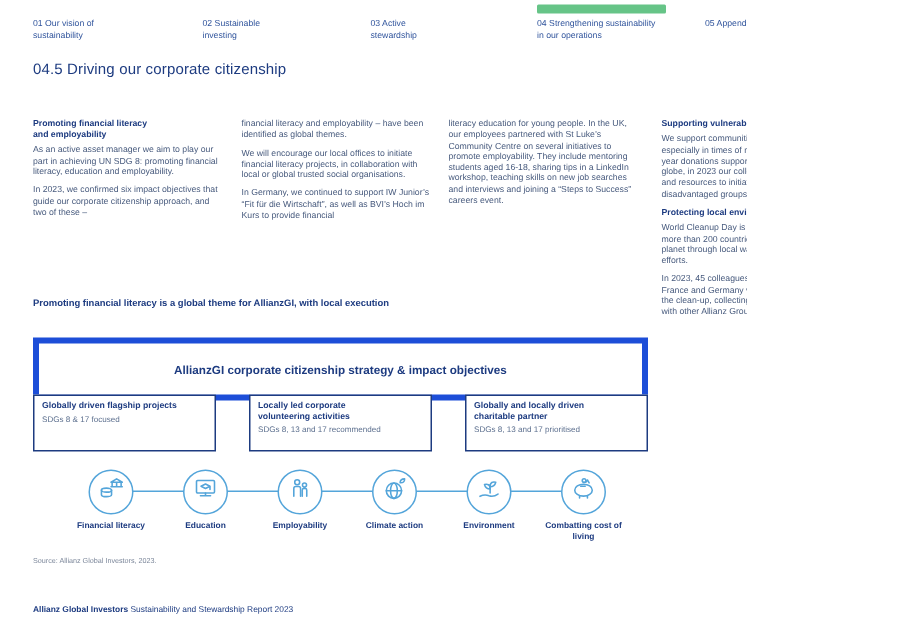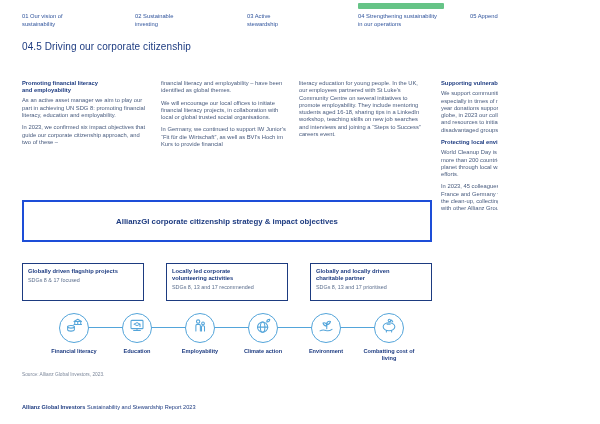--- a/index.html
+++ b/index.html
@@ -14,21 +14,21 @@
   .nav-bar{top:3px;height:6px;width:86px;background:#66c487;border-radius:1px;}
   
   .page-title{left:22px;top:41px;font-size:10px;color:#1d3b80;letter-spacing:.1px;}
   
   .col{top:80px;width:128px;font-size:5.8px;line-height:1.26;}
   .col p{margin:0 0 5px 0;}
   .col h3{margin:0 0 3px 0;font-size:5.8px;line-height:1.25;color:#1d3b80;font-weight:bold;}
   
   .diagram-caption{left:22px;top:199px;font-size:6.3px;font-weight:bold;color:#1d3b80;}
   .main-box{
-    left:22px;top:200px;width:410px;height:42px;border:2px solid #1d4ed8;background:#fff;
+    left:22px;top:225px;width:410px;height:42px;border:4px solid #1d4ed8;background:#fff;
     display:flex;align-items:center;justify-content:center;text-align:center;
     font-size:7.8px;font-weight:bold;color:#1d3b80;box-sizing:border-box;
   }
   .sub-box{
     top:263px;width:122px;height:38px;border:1px solid #1d3b80;background:#fff;
     box-sizing:border-box;padding:4px 5px;
   }
   .sub-box .bt{font-size:5.8px;font-weight:bold;color:#1d3b80;line-height:1.22;}
   .sub-box .bs{font-size:5.4px;color:#5c6f8e;margin-top:1.5px;line-height:1.2;}
   .theme-line{top:327px;left:74px;width:315px;height:1.2px;background:#54a5da;}

